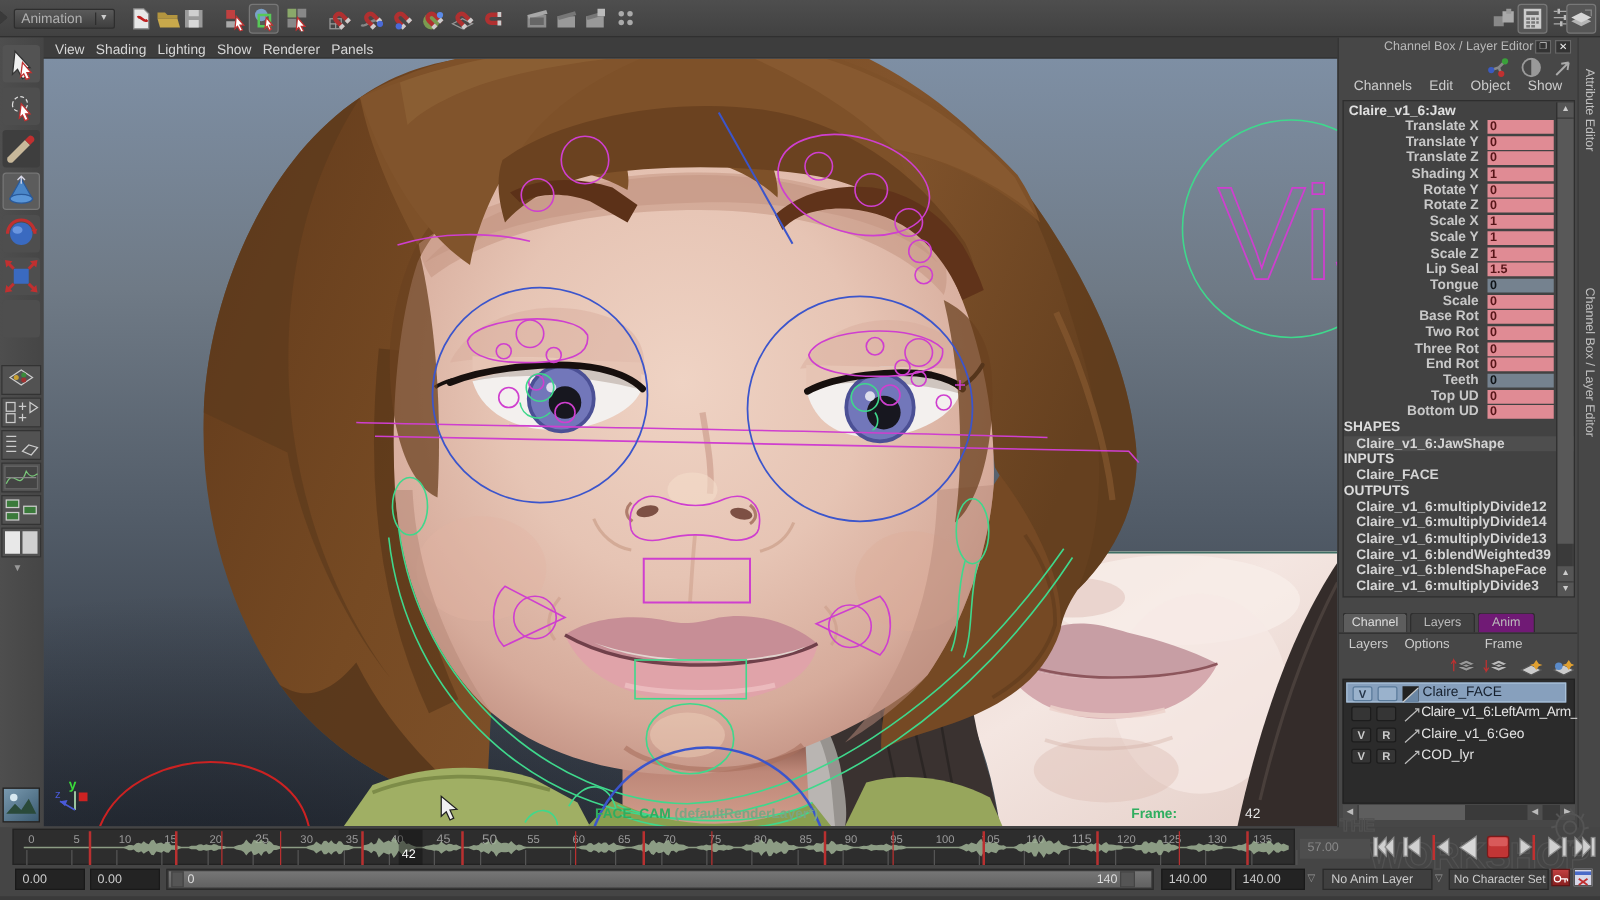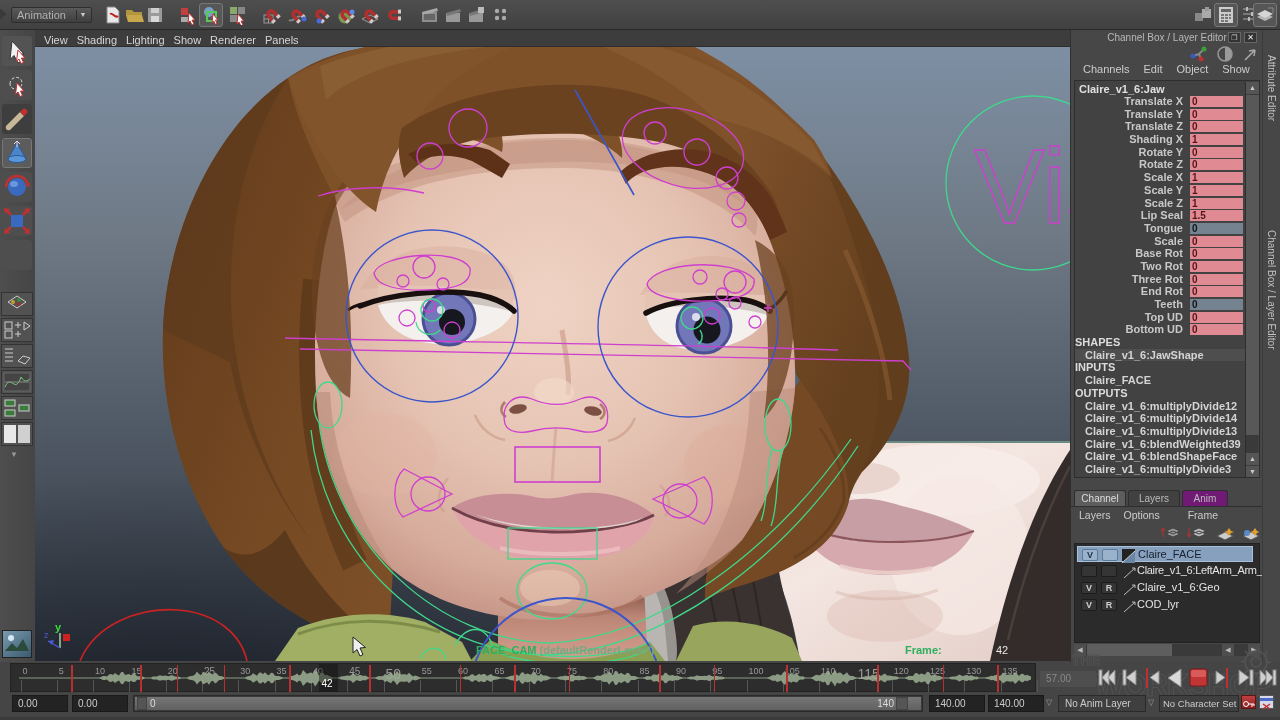--- a/index.html
+++ b/index.html
@@ -699,21 +699,21 @@
       <div class="abs" style="left:193.0px;top:2px;color:#999;font-size:10px">25</div>
       <div class="abs" style="left:227.3px;top:16px;width:1px;height:12px;background:#555"></div>
       <div class="abs" style="left:229.3px;top:2px;color:#999;font-size:9px">30</div>
       <div class="abs" style="left:263.6px;top:16px;width:1px;height:12px;background:#555"></div>
       <div class="abs" style="left:265.6px;top:2px;color:#999;font-size:9px">35</div>
       <div class="abs" style="left:299.9px;top:16px;width:1px;height:12px;background:#555"></div>
       <div class="abs" style="left:301.9px;top:2px;color:#999;font-size:9px">40</div>
       <div class="abs" style="left:336.2px;top:16px;width:1px;height:12px;background:#555"></div>
       <div class="abs" style="left:338.2px;top:2px;color:#999;font-size:10px">45</div>
       <div class="abs" style="left:372.5px;top:16px;width:1px;height:12px;background:#555"></div>
-      <div class="abs" style="left:374.5px;top:2px;color:#999;font-size:14px">50</div>
+      <div class="abs" style="left:374.5px;top:2px;color:#999;font-size:11px">50</div>
       <div class="abs" style="left:408.8px;top:16px;width:1px;height:12px;background:#555"></div>
       <div class="abs" style="left:410.8px;top:2px;color:#999;font-size:9px">55</div>
       <div class="abs" style="left:445.1px;top:16px;width:1px;height:12px;background:#555"></div>
       <div class="abs" style="left:447.1px;top:2px;color:#999;font-size:9px">60</div>
       <div class="abs" style="left:481.4px;top:16px;width:1px;height:12px;background:#555"></div>
       <div class="abs" style="left:483.4px;top:2px;color:#999;font-size:9px">65</div>
       <div class="abs" style="left:517.7px;top:16px;width:1px;height:12px;background:#555"></div>
       <div class="abs" style="left:519.7px;top:2px;color:#999;font-size:9px">70</div>
       <div class="abs" style="left:554.0px;top:16px;width:1px;height:12px;background:#555"></div>
       <div class="abs" style="left:556.0px;top:2px;color:#999;font-size:9px">75</div>
@@ -725,21 +725,21 @@
       <div class="abs" style="left:664.9px;top:2px;color:#999;font-size:9px">90</div>
       <div class="abs" style="left:699.2px;top:16px;width:1px;height:12px;background:#555"></div>
       <div class="abs" style="left:701.2px;top:2px;color:#999;font-size:9px">95</div>
       <div class="abs" style="left:735.5px;top:16px;width:1px;height:12px;background:#555"></div>
       <div class="abs" style="left:737.5px;top:2px;color:#999;font-size:9px">100</div>
       <div class="abs" style="left:771.8px;top:16px;width:1px;height:12px;background:#555"></div>
       <div class="abs" style="left:773.8px;top:2px;color:#999;font-size:9px">105</div>
       <div class="abs" style="left:808.1px;top:16px;width:1px;height:12px;background:#555"></div>
       <div class="abs" style="left:810.1px;top:2px;color:#999;font-size:9px">110</div>
       <div class="abs" style="left:844.4px;top:16px;width:1px;height:12px;background:#555"></div>
-      <div class="abs" style="left:846.4px;top:2px;color:#999;font-size:14px">115</div>
+      <div class="abs" style="left:846.4px;top:2px;color:#999;font-size:10px">115</div>
       <div class="abs" style="left:880.7px;top:16px;width:1px;height:12px;background:#555"></div>
       <div class="abs" style="left:882.7px;top:2px;color:#999;font-size:9px">120</div>
       <div class="abs" style="left:917.0px;top:16px;width:1px;height:12px;background:#555"></div>
       <div class="abs" style="left:919.0px;top:2px;color:#999;font-size:9px">125</div>
       <div class="abs" style="left:953.3px;top:16px;width:1px;height:12px;background:#555"></div>
       <div class="abs" style="left:955.3px;top:2px;color:#999;font-size:9px">130</div>
       <div class="abs" style="left:989.6px;top:16px;width:1px;height:12px;background:#555"></div>
       <div class="abs" style="left:991.6px;top:2px;color:#999;font-size:9px">135</div>
       <div class="abs" style="left:1025.9px;top:16px;width:1px;height:12px;background:#555"></div>
       <svg class="abs" style="left:0;top:0" width="1024" height="28">

